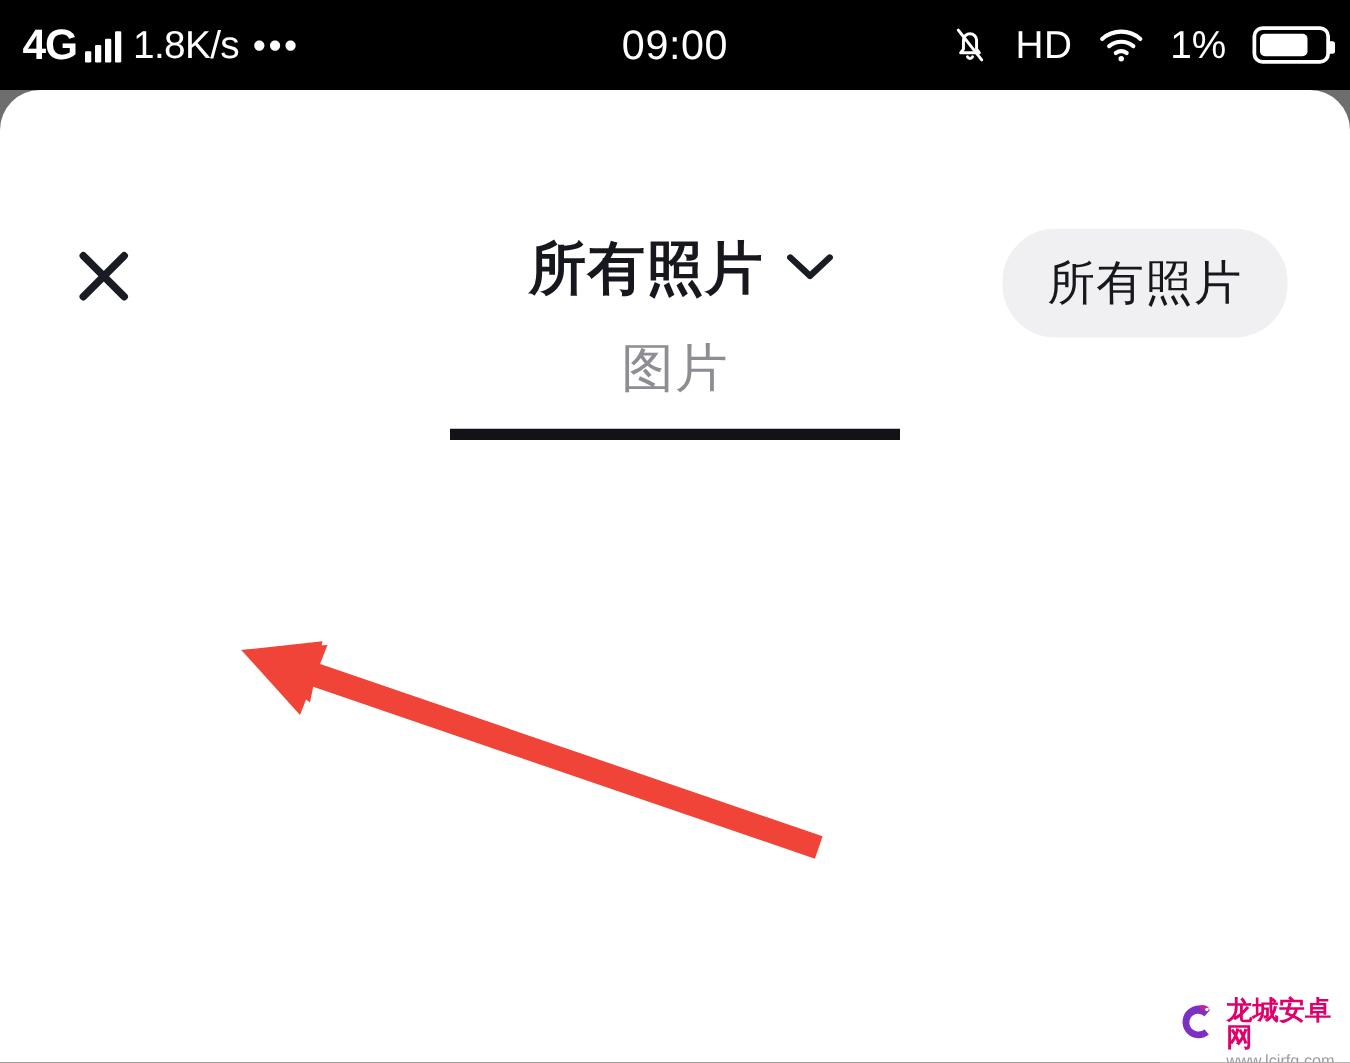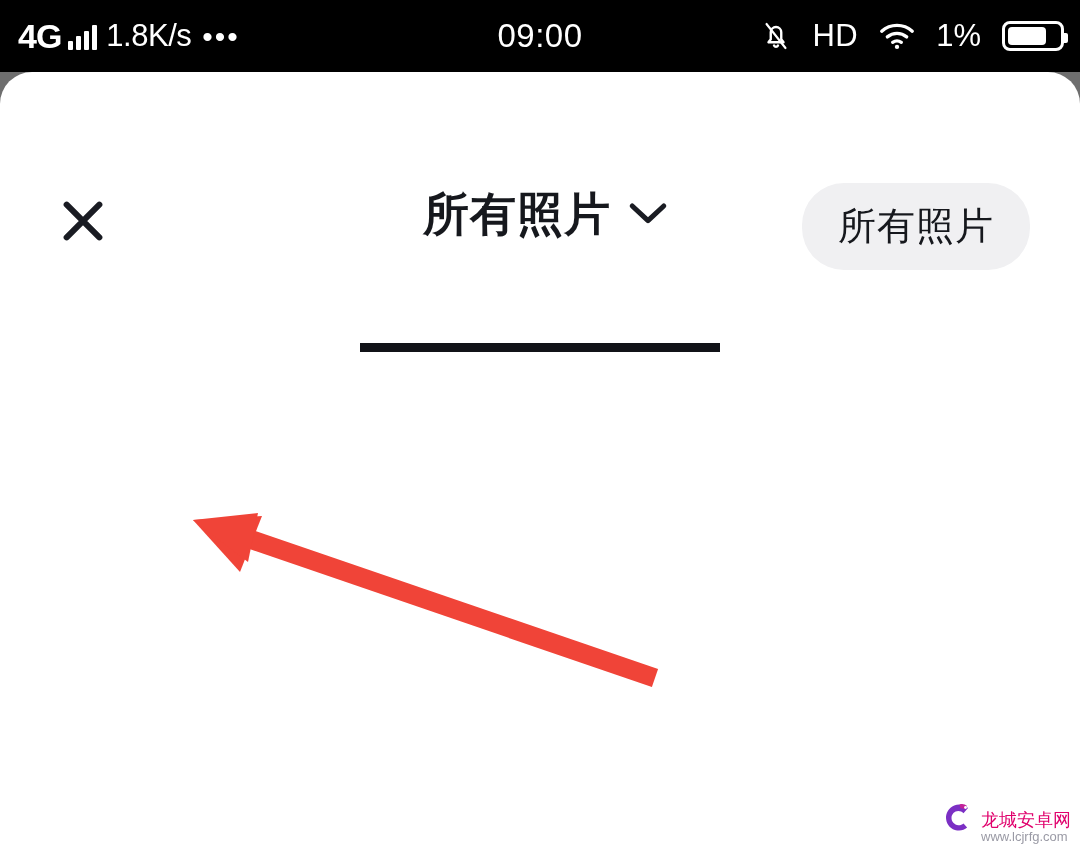--- a/index.html
+++ b/index.html
@@ -231,21 +231,21 @@
 
   
   .watermark{
     position:absolute; right:0; bottom:0; width:152px; height:58px;
     background:rgba(255,255,255,.88); border-radius:16px 0 0 0;
     display:flex; align-items:center; gap:5px; padding:4px 6px 4px 10px;
     z-index:26;
   }
   .wm-logo{ flex:0 0 auto; }
   .wm-txt{ display:flex; flex-direction:column; line-height:1.05; }
-  .wm-cn{ font-size:18px; font-weight:400; color:#e0006c; letter-spacing:0px;margin-top:12px; }
+  .wm-cn{ font-size:21px; font-weight:700; color:#e0006c; letter-spacing:0px;margin-top:12px; }
   .wm-url{ font-size:13px; color:#9a9aa5; letter-spacing:0px; }
 </style>
 </head>
 <body>
 
 <div class="statusbar">
   <div class="sb-left">
     <span class="sb-4g">4G</span>
     <span class="sb-bars">
         <i></i>
@@ -301,20 +301,21 @@
         <svg width="42" height="30" viewBox="0 0 24 16" fill="none">
           <path d="M3 4l9 8.4L21 4" stroke="#1a1c23" stroke-width="2.9" stroke-linecap="round" stroke-linejoin="round"></path>
         </svg>
       </span>
     </div>
 
     <div class="pill-btn">所有照片</div>
   </div>
 
   <div class="tabs">
+    <div class="tab">图片</div>
   </div>
 </div>
 
 <div class="tab-underline"></div>
 
 <div class="grid">
 
   <div class="cell sc-snow">
     <div class="snow-ground"></div>
     <div class="rail rail-a"></div>

